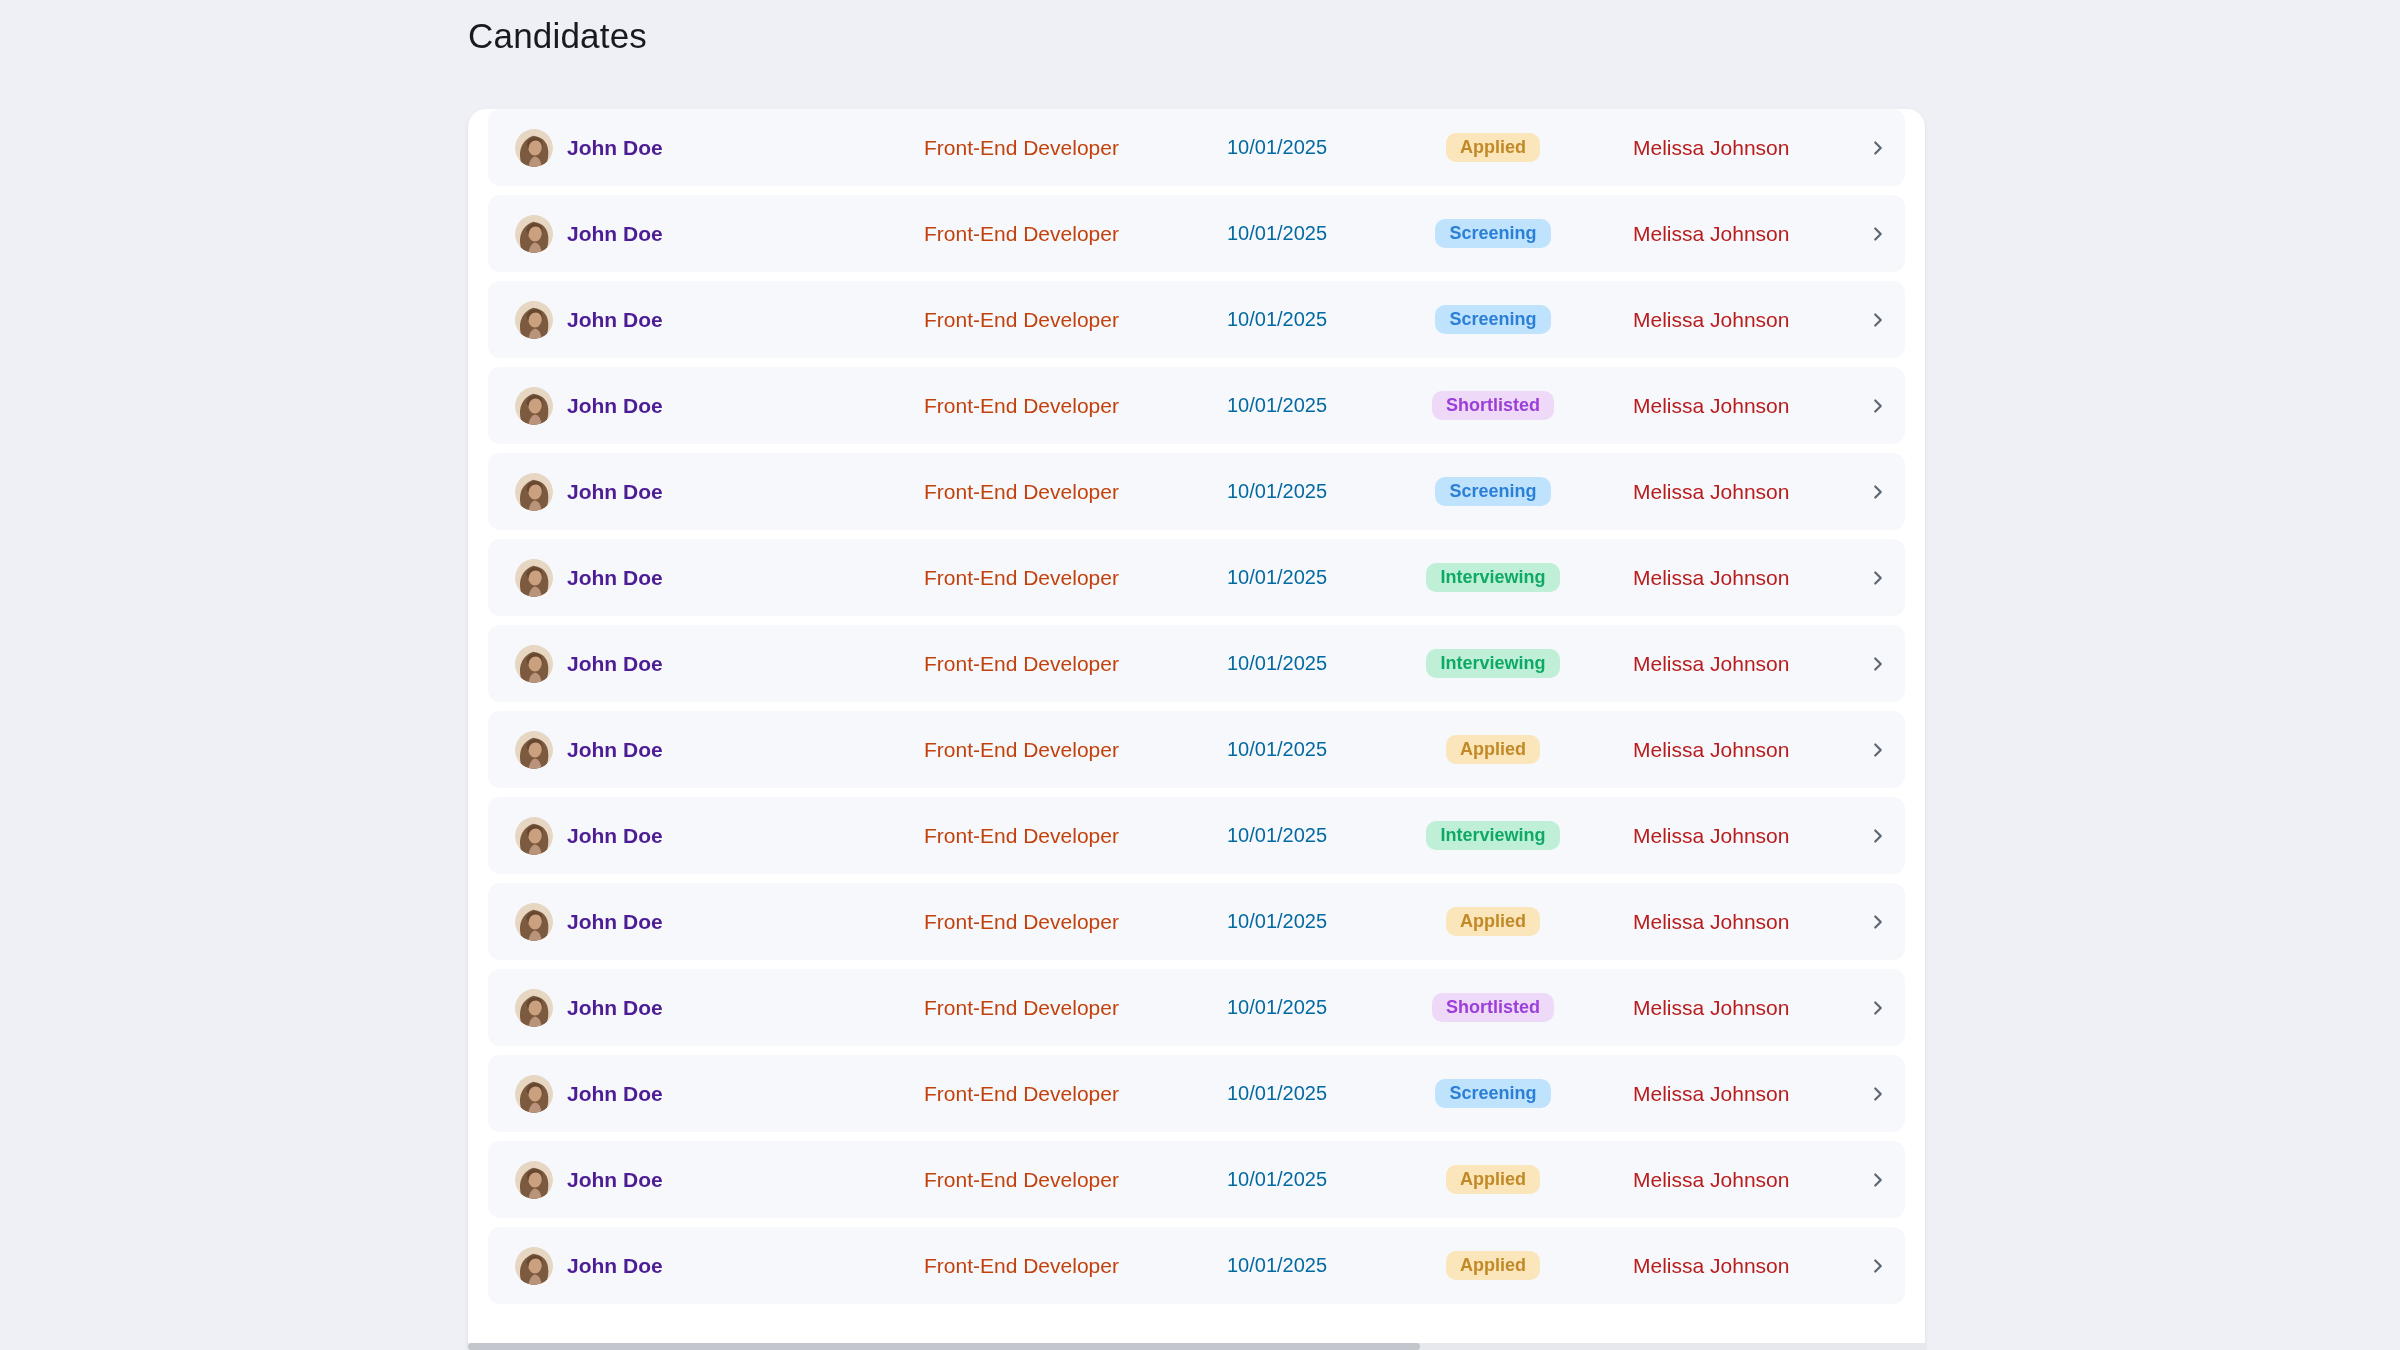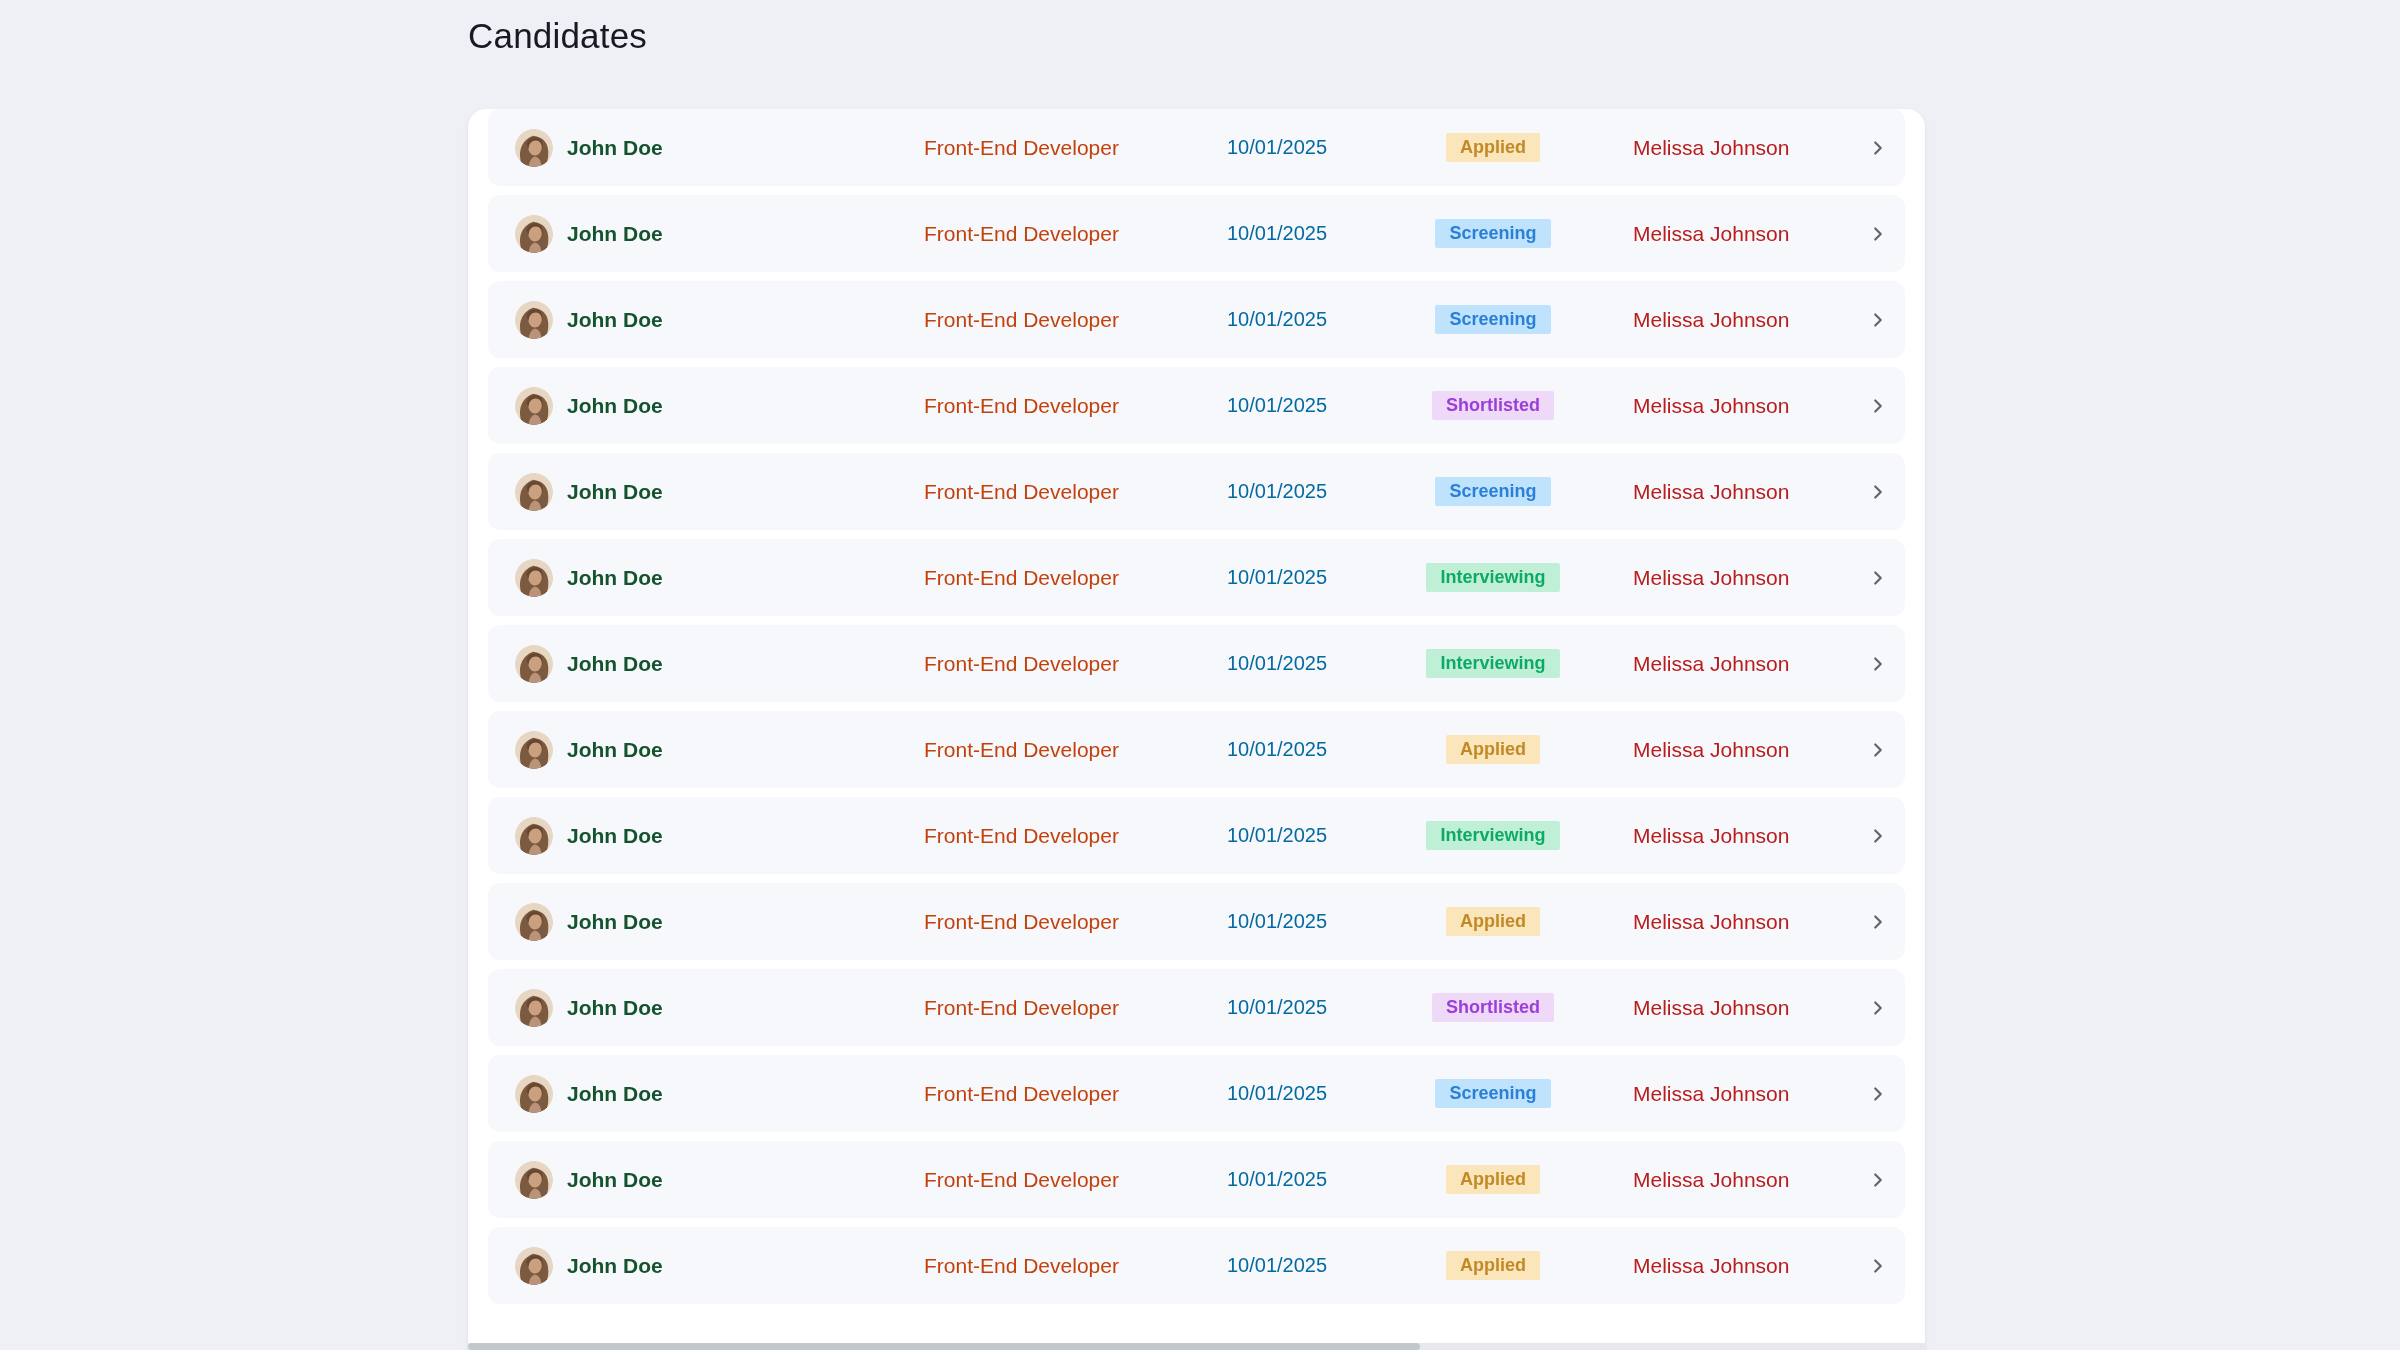--- a/index.html
+++ b/index.html
@@ -53,33 +53,33 @@
   }
   .cell-candidate { display: flex; align-items: center; gap: 14px; }
   .avatar {
     width: 38px; height: 38px;
     border-radius: 50%;
     overflow: hidden;
     flex: 0 0 38px;
     box-shadow: inset 0 0 0 1px rgba(0,0,0,.06);
   }
   .avatar svg { display: block; width: 38px; height: 38px; }
-  .name { font-size: 21px; font-weight: 700; color: #14532d; }
+  .name { font-size: 21px; font-weight: 700; color: #4c1d95; }
   .position a {
     font-size: 21px; font-weight: 400;
     color: #c2410c; text-decoration: none;
   }
   .date { font-size: 20px; color: #0369a1; }
   .status-cell { text-align: center; }
   .badge {
     display: inline-block;
     font-size: 18px;
     font-weight: 700;
     padding: 5px 14px;
-    border-radius: 2px;
+    border-radius: 10px;
     line-height: 1.1;
   }
   .manager-cell { font-size: 21px; font-weight: 500; color: #b91c1c; padding-left: 6px; }
   .chev { display: flex; justify-content: center; align-items: center; }
   .chev svg { display: block; }
   .hscrollbar-track {
     position: absolute;
     left: 468px;
     bottom: 0;
     width: 1457px;

